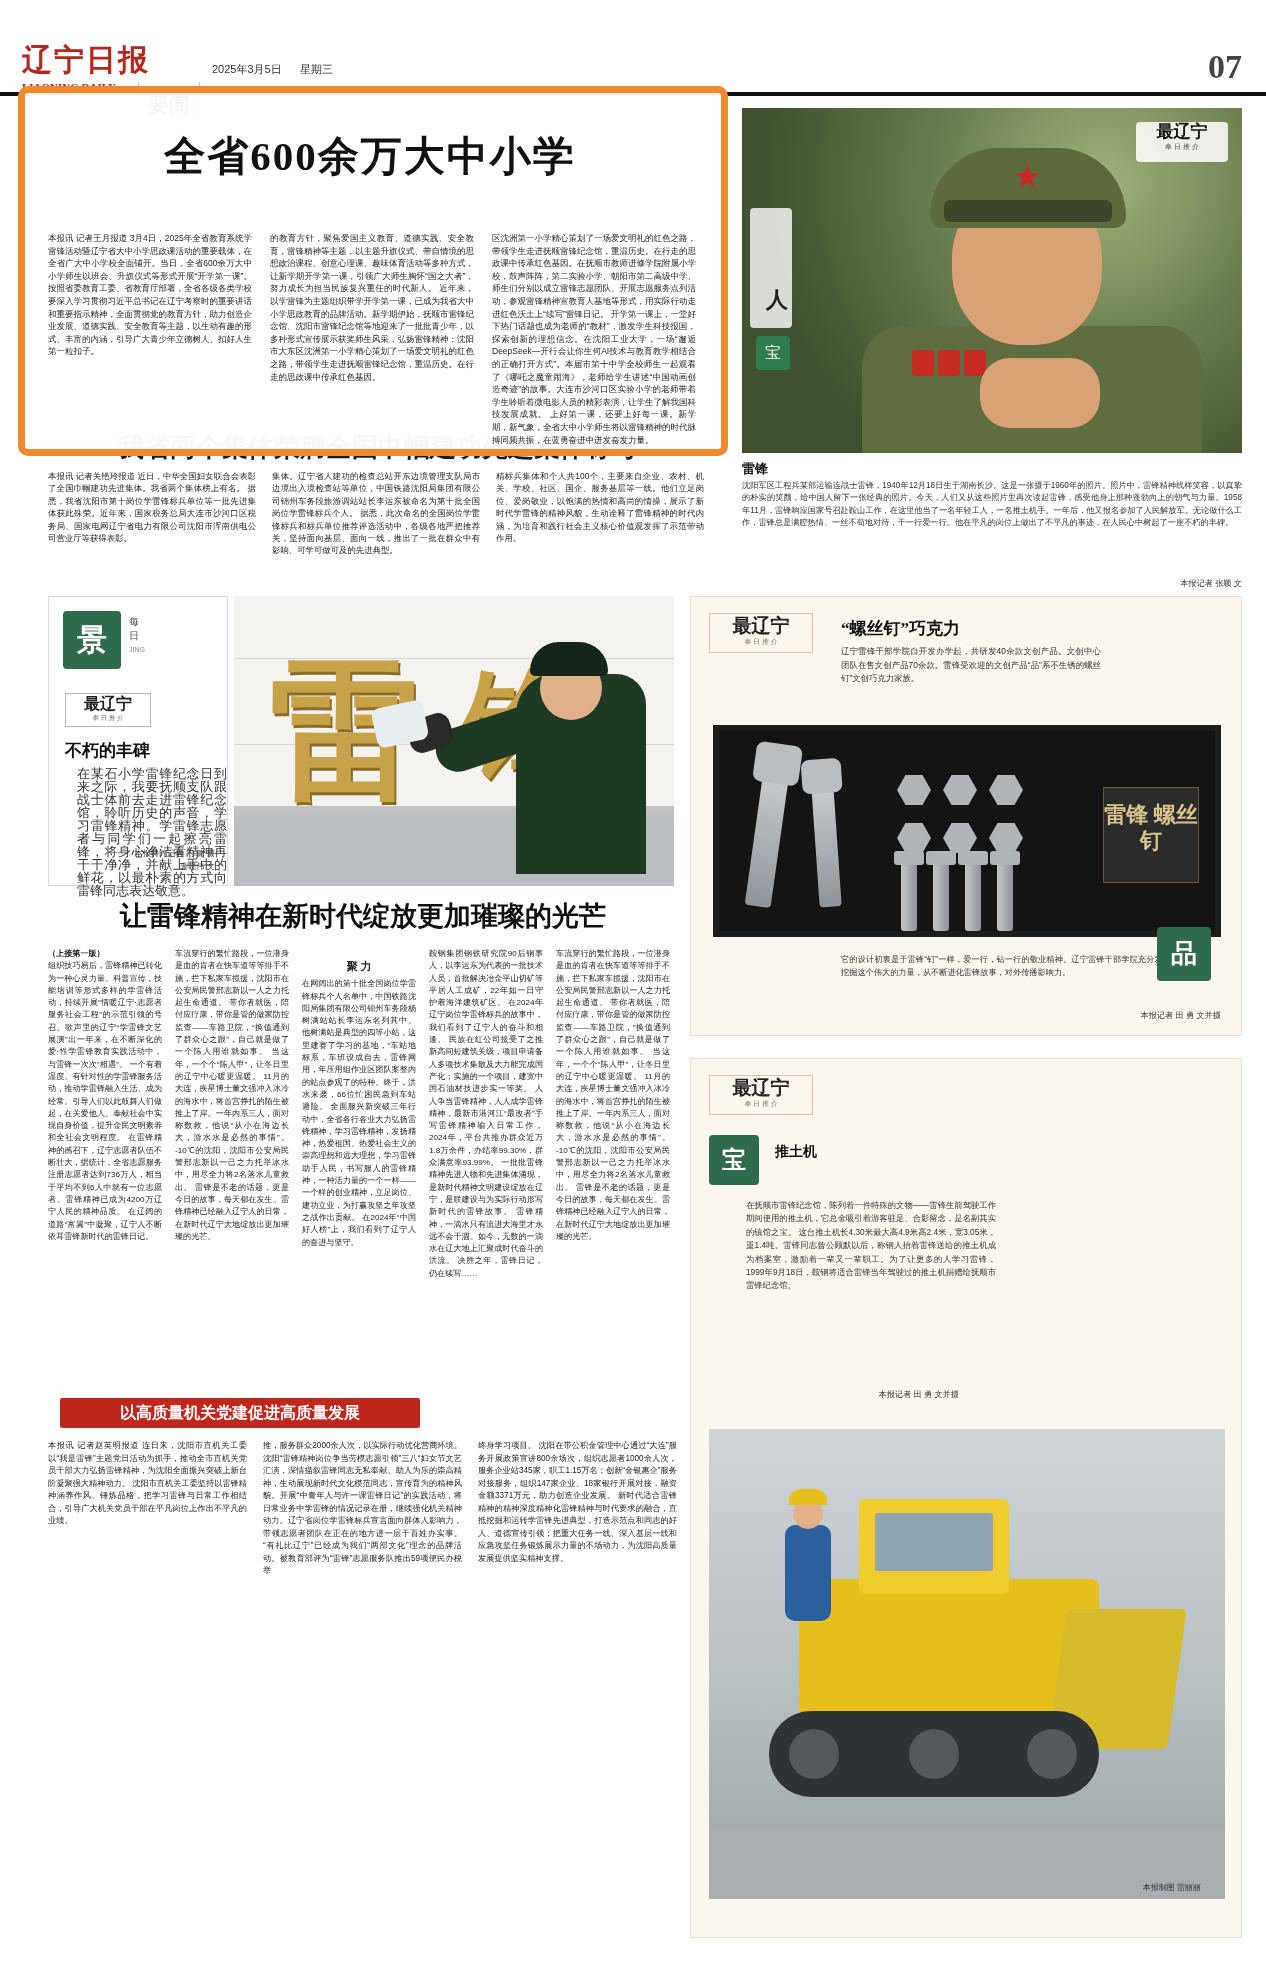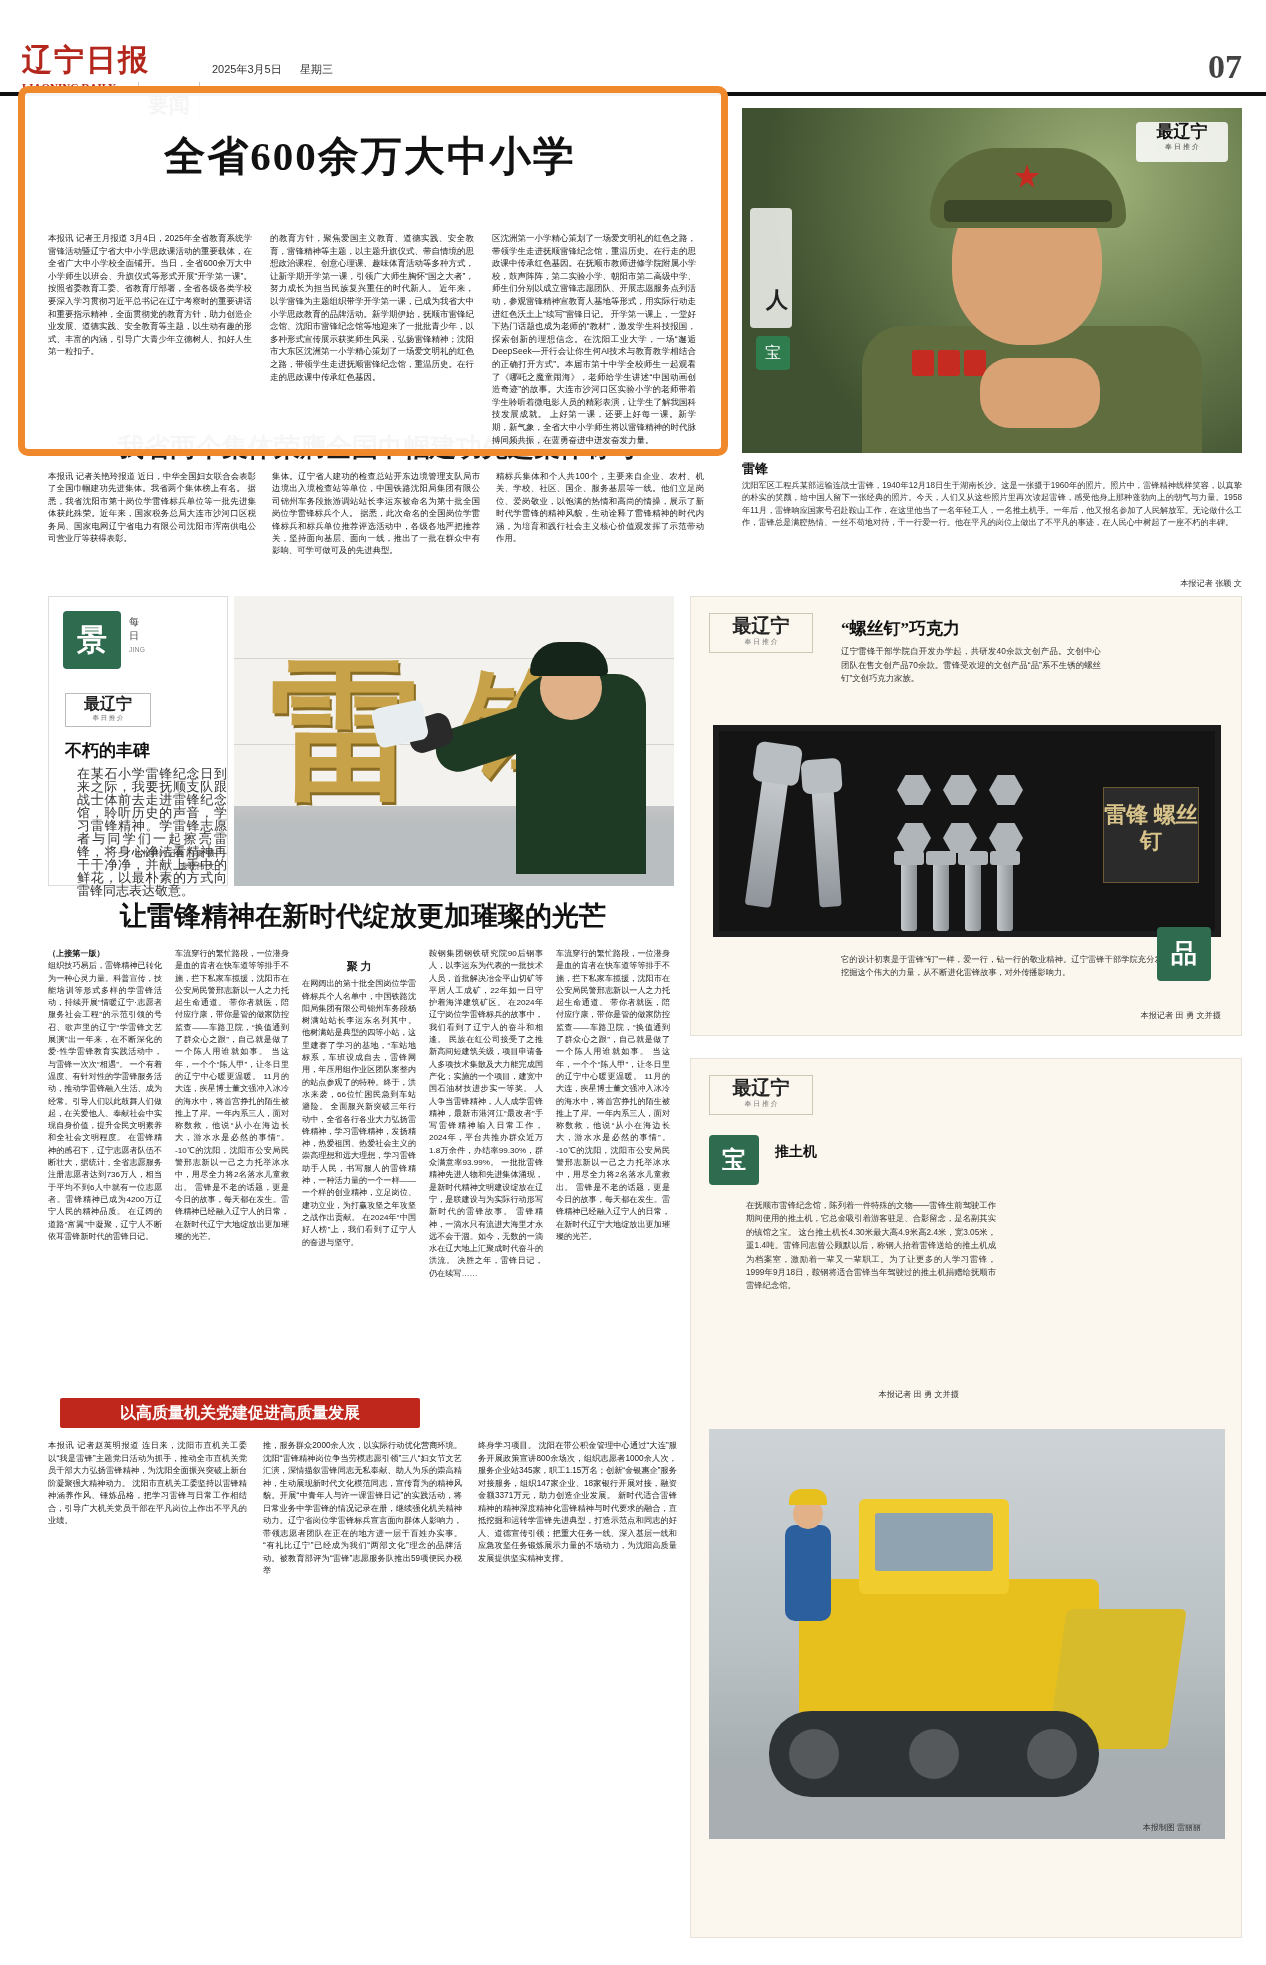--- a/index.html
+++ b/index.html
@@ -324,21 +324,21 @@
   .dozer-title {
     position:absolute; left:84px; top:84px; font-size:14px; font-weight:bold;
     font-family:"Liberation Serif",serif;
   }
   .dozer-text {
     position:absolute; left:18px; top:140px; width:250px;
     font-size:8.3px; line-height:13.4px; color:#333; text-align:justify;margin-left:37px;
   }
   .dozer-sign { position:absolute; left:18px; top:330px; width:250px; text-align:right; font-size:8.2px; color:#333;}
   .dozer-photo {
-    position:absolute; left:18px; top:370px; width:516px; height:410px;
+    position:absolute; left:18px; top:370px; width:516px; height:470px;
     background:linear-gradient(180deg,#cdd3d7 0%,#b9c0c4 55%,#9aa2a6 100%);
     overflow:hidden;
   }
   .dz-body { position:absolute; left:90px; top:150px; width:300px; height:150px; background:#e8c01e; border-radius:8px; }
   .dz-cab { position:absolute; left:150px; top:70px; width:150px; height:95px; background:#f0cc2c; border-radius:6px; }
   .dz-cab-win { position:absolute; left:166px; top:84px; width:118px; height:58px; background:#8fa3b0; border-radius:3px;}
   .dz-blade { position:absolute; left:348px; top:180px; width:120px; height:140px; background:#d8bb2a; border-radius:6px; transform:skewX(-8deg); }
   .dz-track { position:absolute; left:60px; top:282px; width:330px; height:86px; background:#2e3336; border-radius:42px; }
   .dz-track i { position:absolute; top:18px; width:50px; height:50px; background:#55595b; border-radius:50%; }
   .dz-worker-body { position:absolute; left:76px; top:96px; width:46px; height:96px; background:#2b5f9e; border-radius:10px;}

